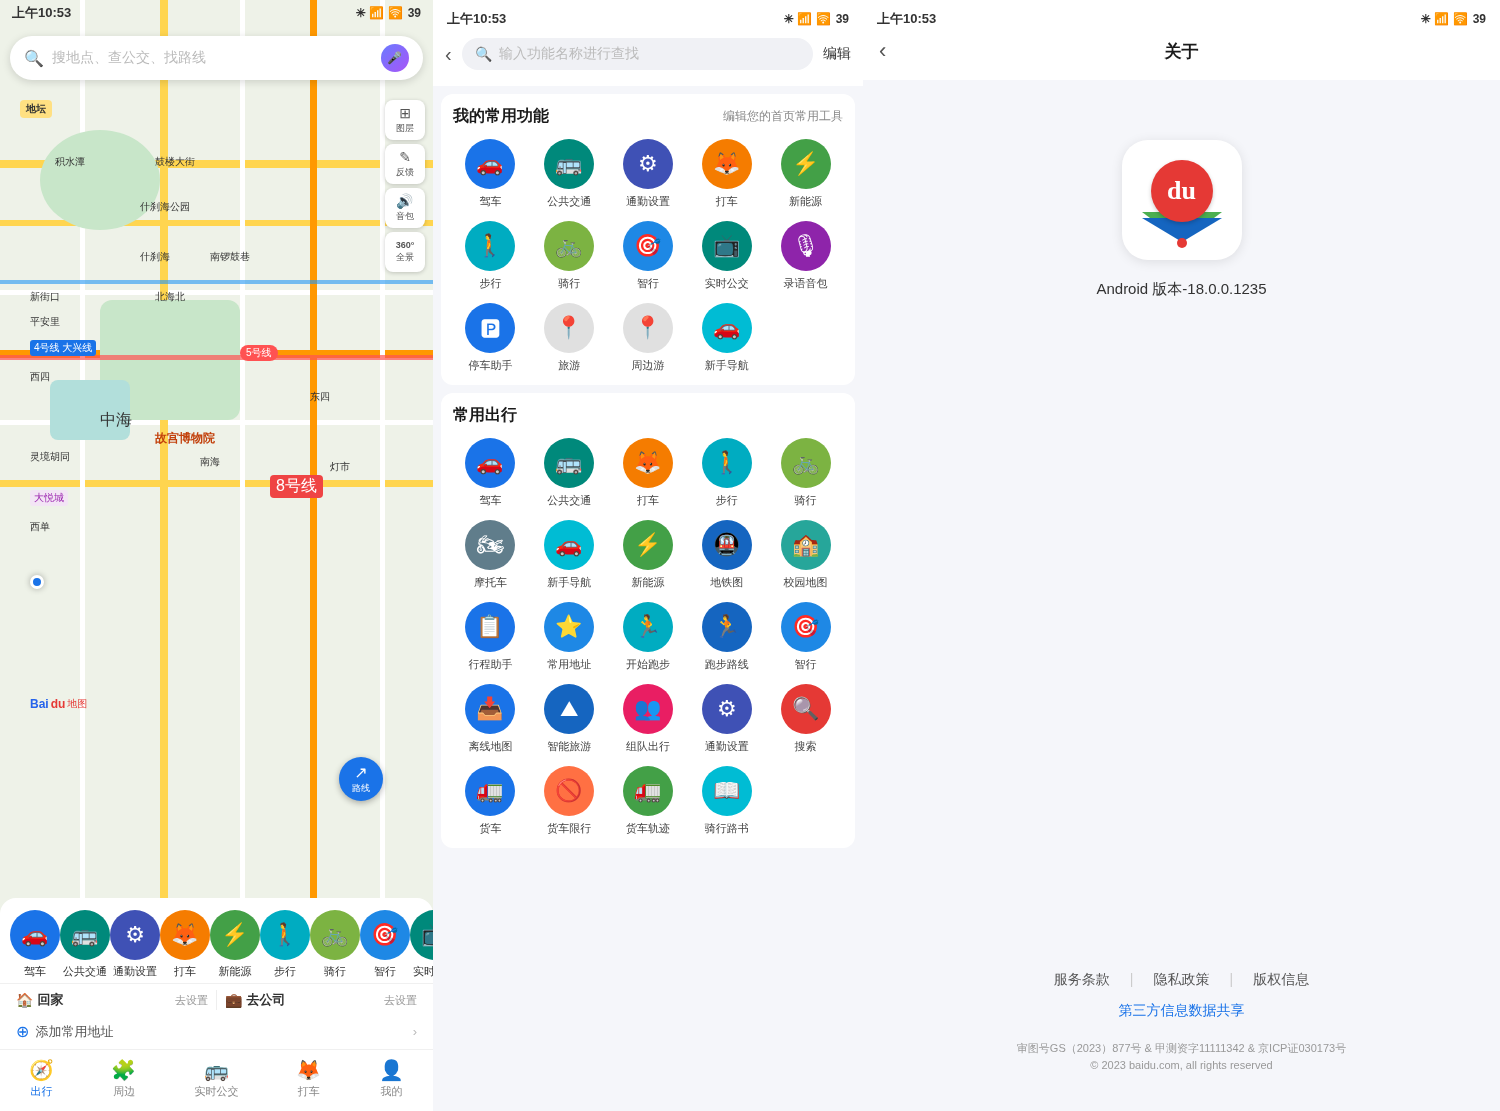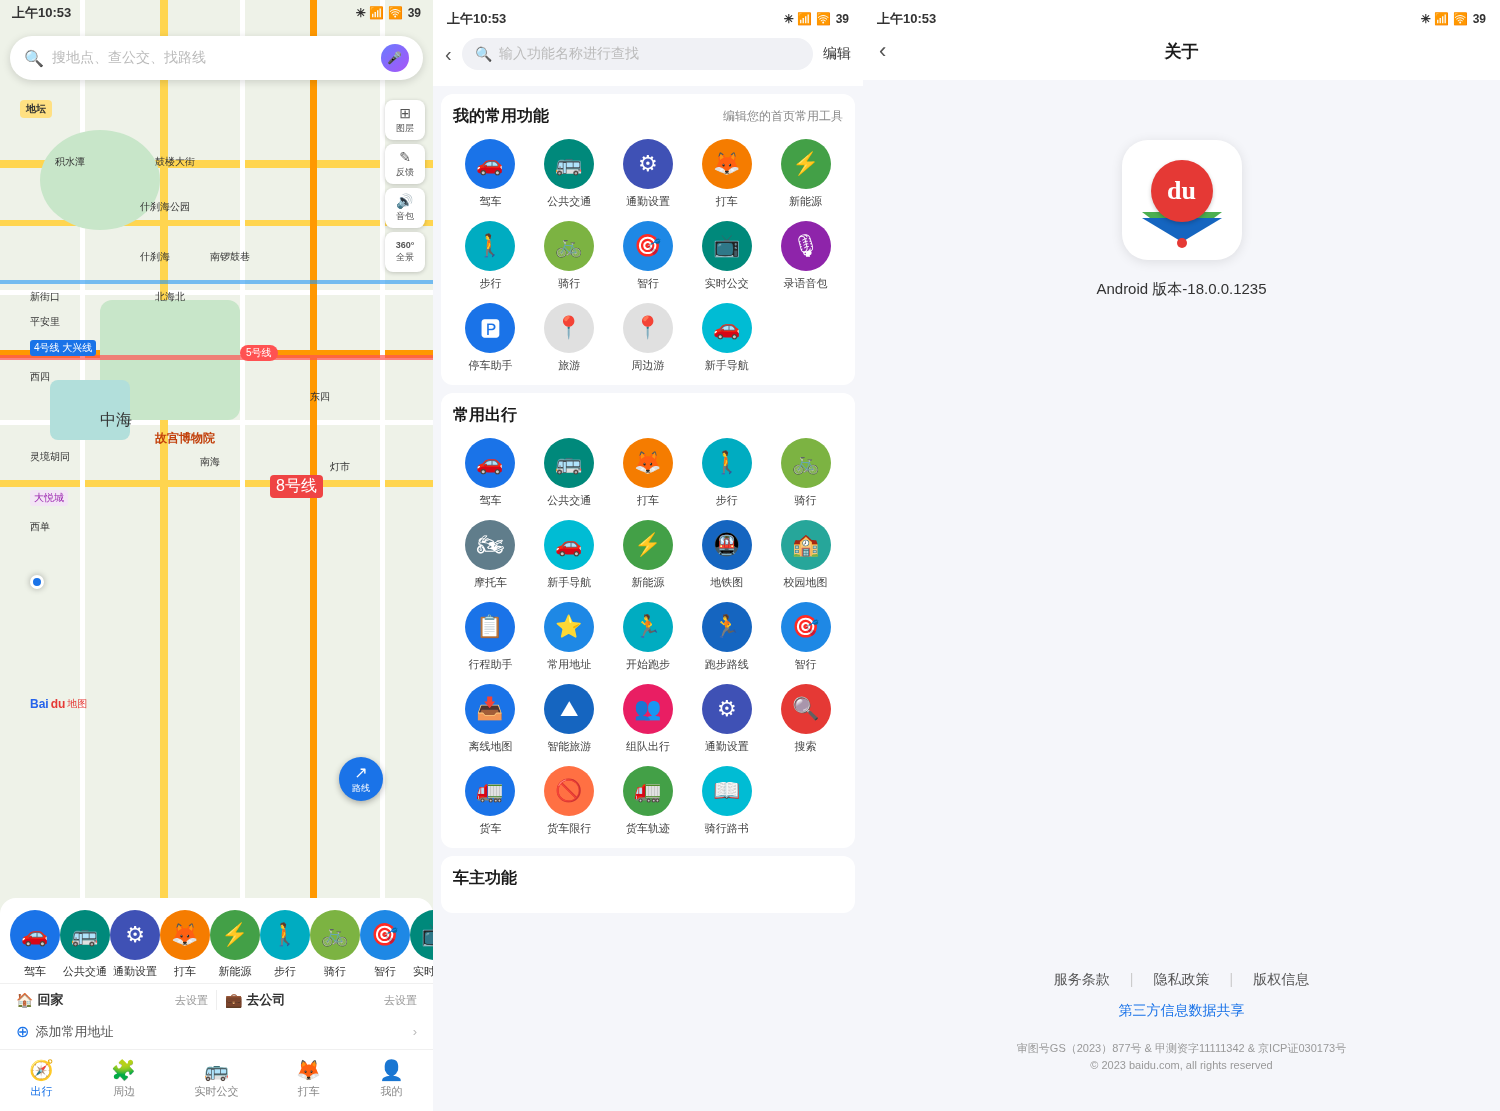--- a/index.html
+++ b/index.html
@@ -718,25 +718,20 @@
         <div class="icon-circle c-green">🚛</div>
         <span class="icon-label">货车轨迹</span>
       </div>
       <div class="icon-item">
         <div class="icon-circle" style="background:#00bcd4;">📖</div>
         <span class="icon-label">骑行路书</span>
       </div>
     </div>
   </div>
 
-  <div class="section-card">
-    <div class="section-header">
-      <span class="section-title">车主功能</span>
-    </div>
-  </div>
 </div>
 
 <div class="panel-about">
   <div class="about-header-bar">
     <div class="about-status-bar">
       <span>上午10:53</span>
       <div class="status-icons">
         <span>✳</span>
         <span>📶</span>
         <span>🛜</span>

